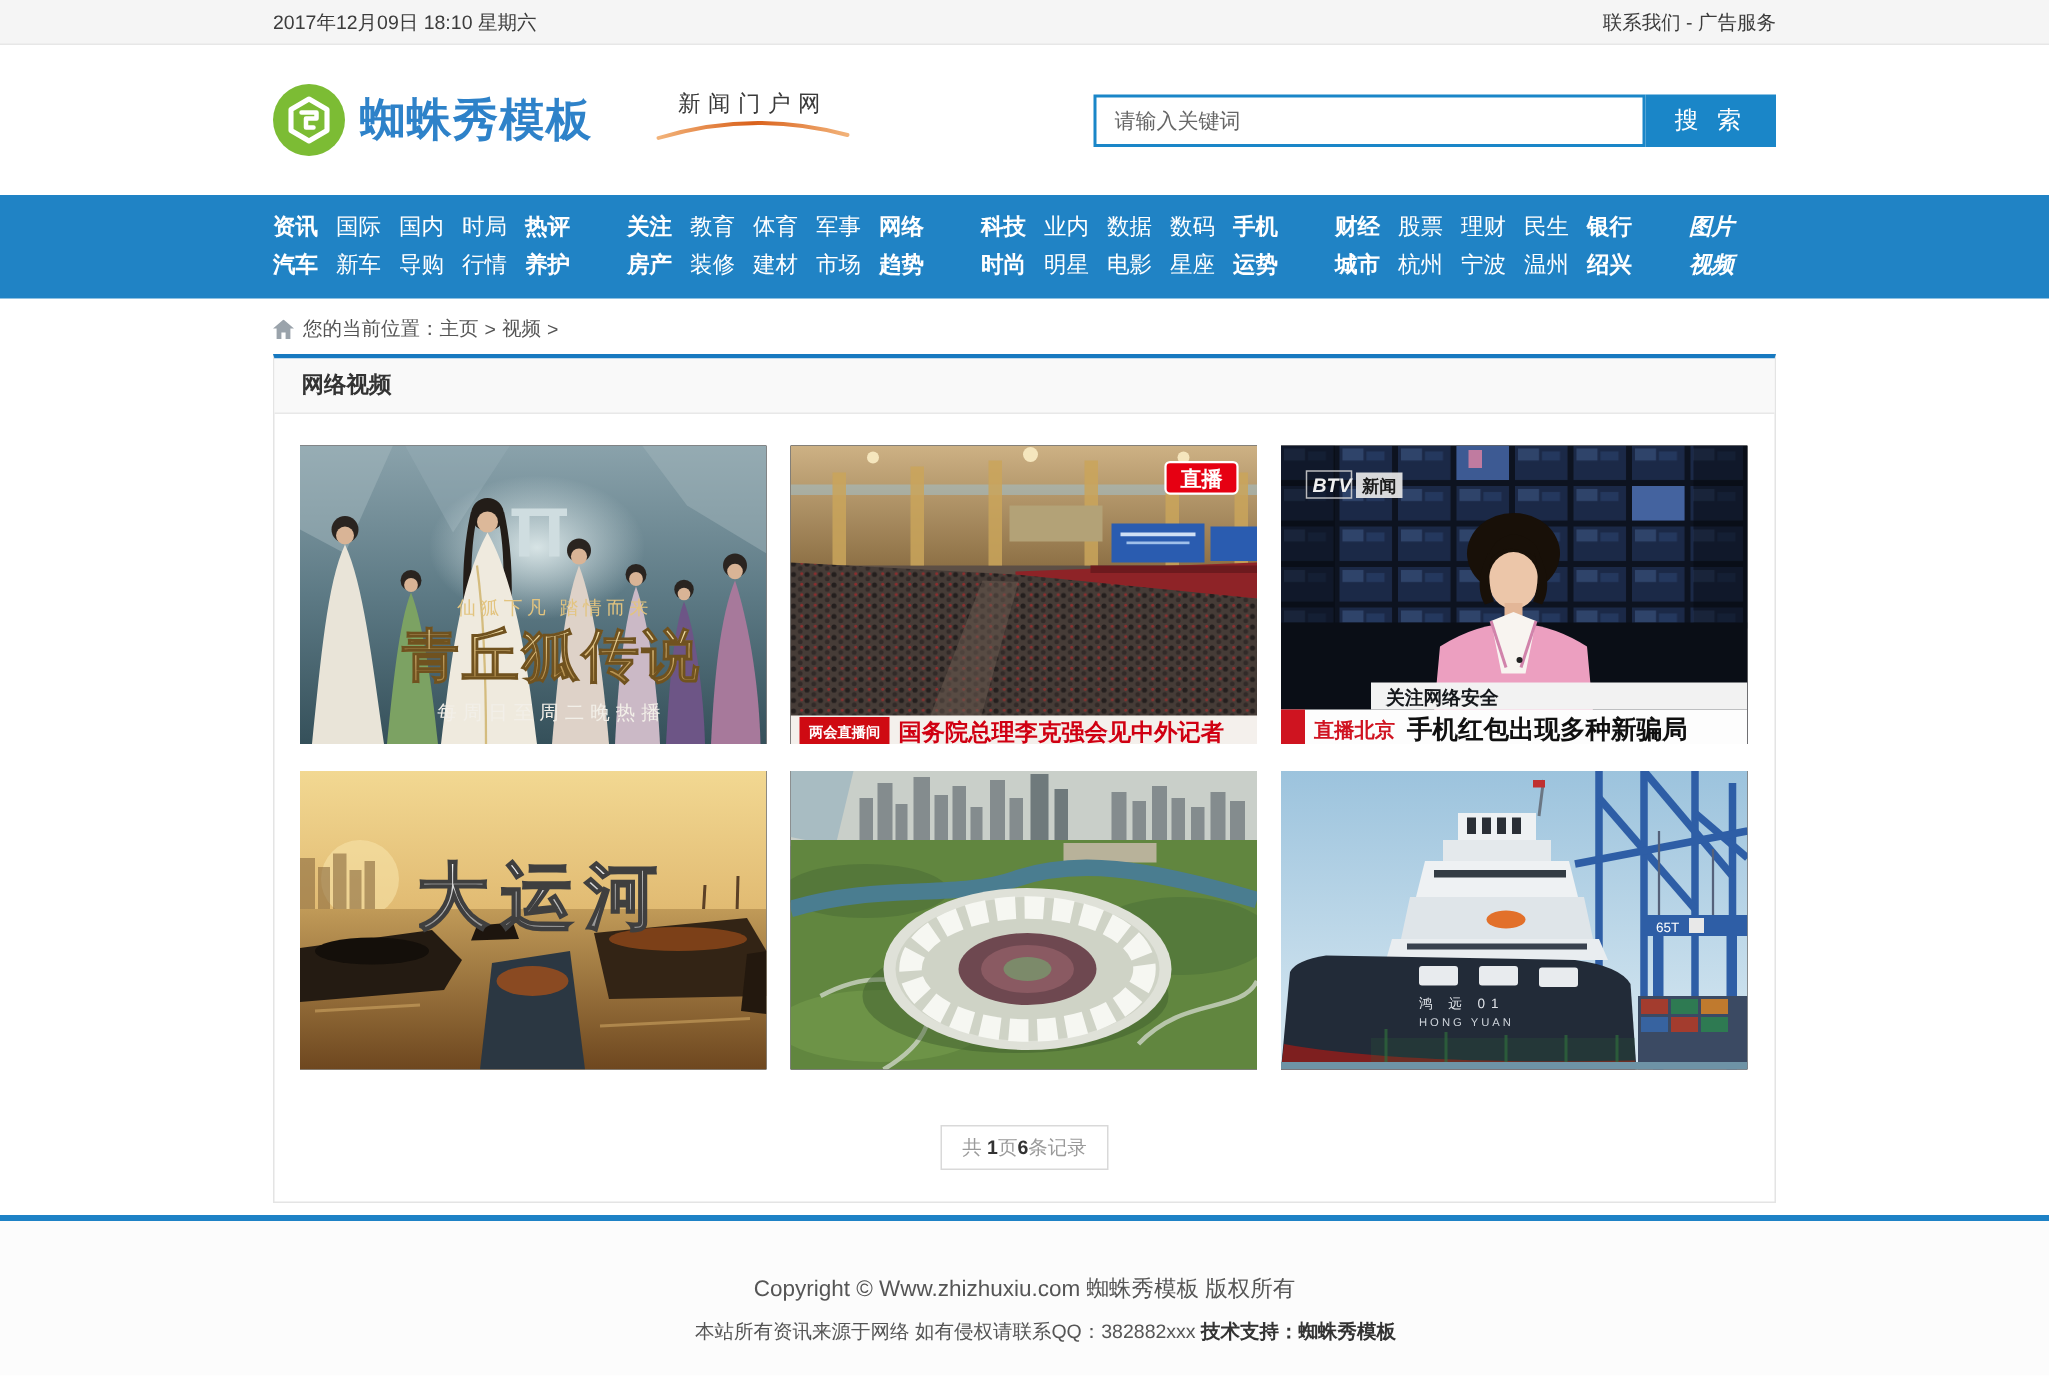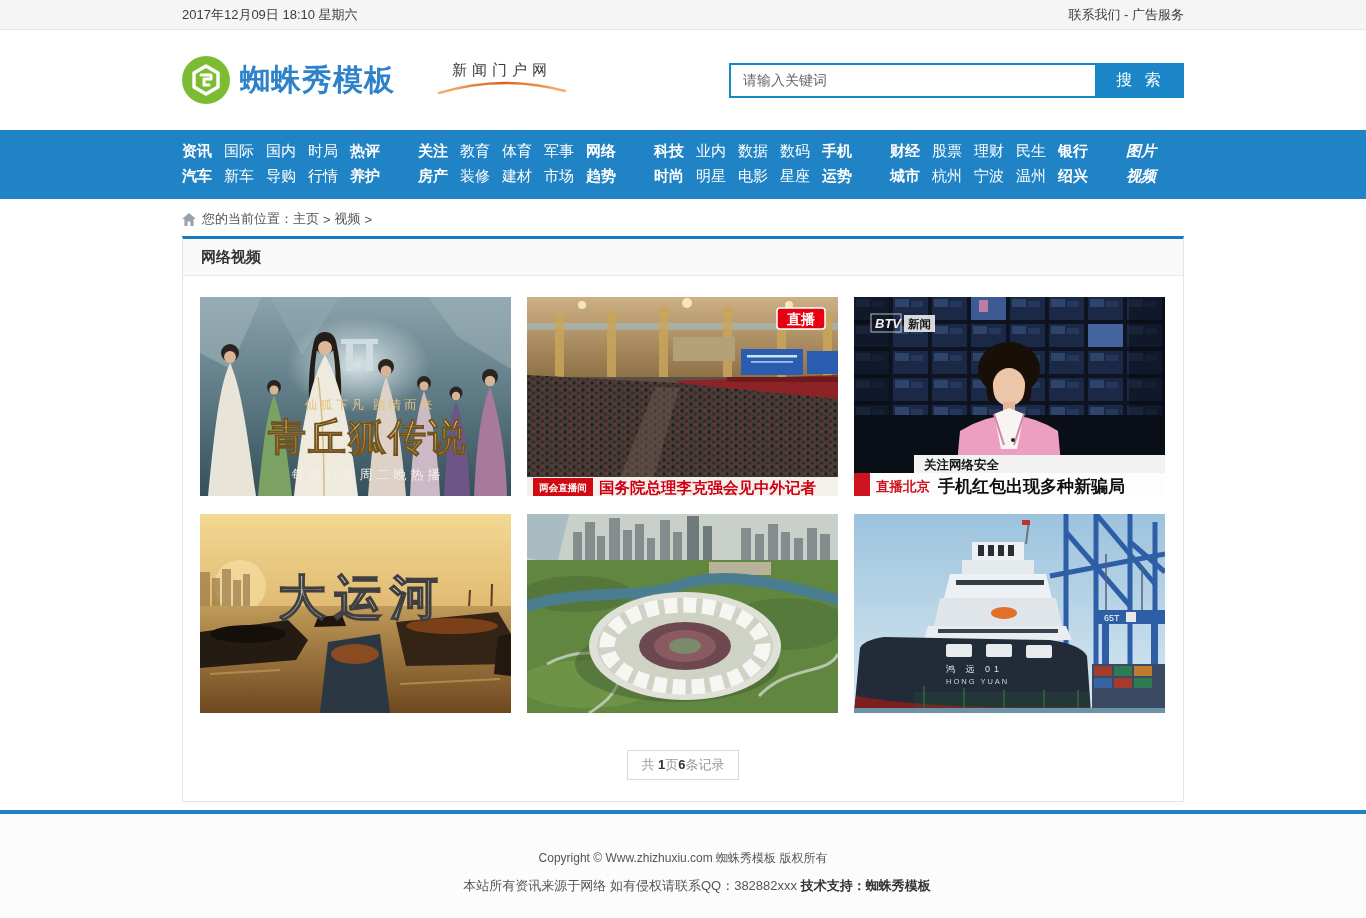--- a/index.html
+++ b/index.html
@@ -56,21 +56,21 @@
   .pagination-wrap { padding:37px 0 21px; text-align:center; }
   .page-box { display:inline-block; border:1px solid #d9d9d9; padding:5px 13px; font-size:13px; color:#9a9a9a; }
   .page-box b { color:#333; font-weight:bold; }
 
   .divider { height:4px; background:#1e82c6; margin-top:8px; }
 
   
   .footer { background:#fcfcfc; padding:25px 0 20px; text-align:center; }
   .footer-links { font-size:14px; color:#555; }
   .footer-links a { margin:0 13px; }
-  .footer-copy { margin-top:11px; font-size:12px; color:#555; }
+  .footer-copy { margin-top:11px; font-size:15px; color:#555; }
   .footer-disc { margin-top:10px; font-size:13px; color:#555;margin-left:28px; }
   .footer-disc .bold { font-weight:bold; color:#333; }
 </style>
 </head>
 <body>
 
 <div class="topbar">
   <div class="container">
     <span>2017年12月09日 18:10 星期六</span>
     <span>

